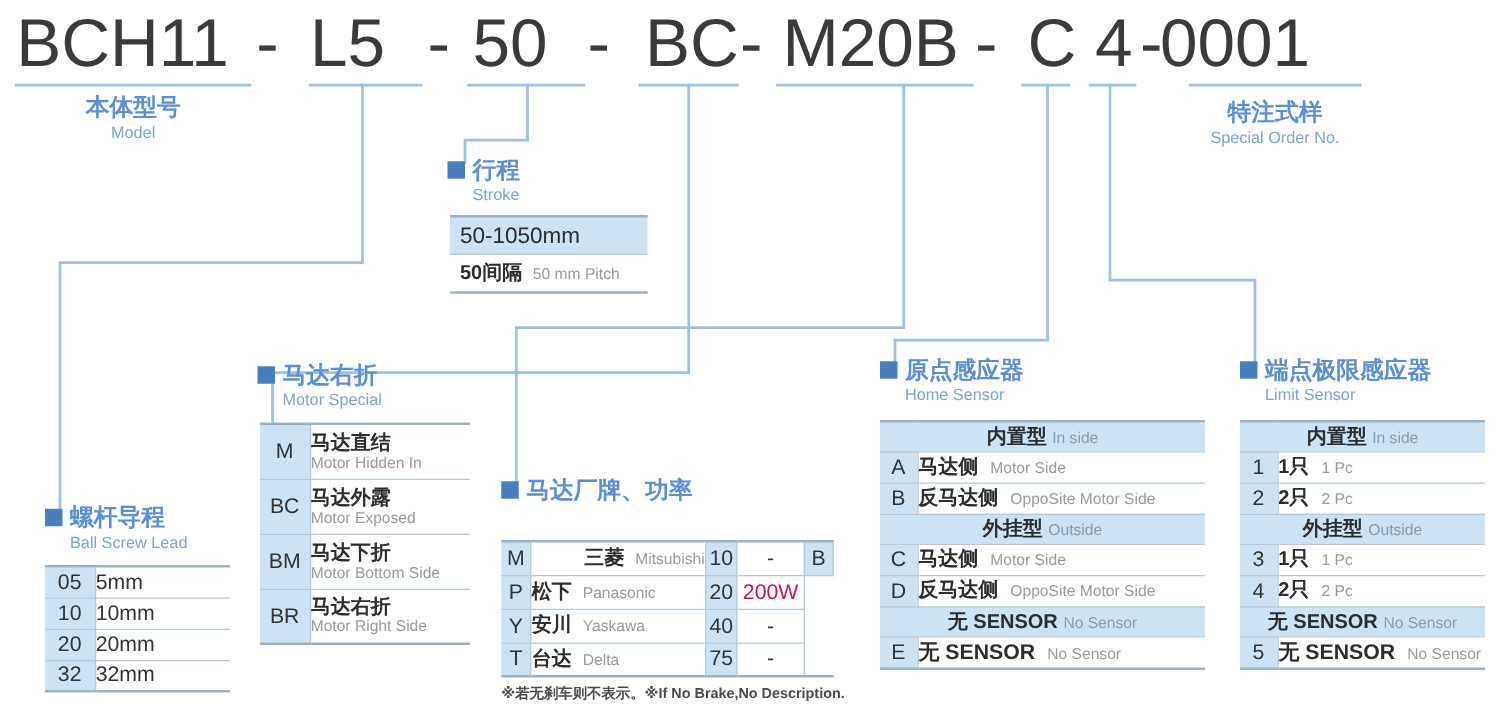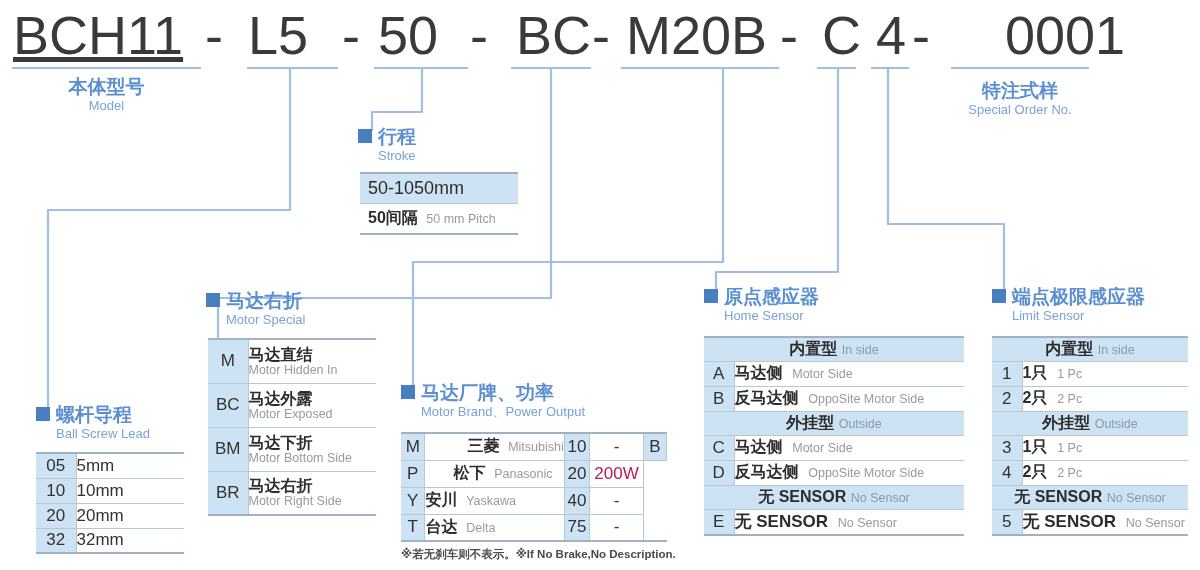--- a/index.html
+++ b/index.html
@@ -101,34 +101,34 @@
     font-weight: bold;
   }
   .footnote .fe { color: #4a4a4a; font-weight: bold; }
 </style>
 </head>
 <body>
 
 <div id="root">
 
   <div class="model-no" style="position: absolute;">
-    <span style="position: absolute; left: 13px; top: 0px; text-decoration: underline;">BCH11</span>
+    <span style="position: absolute; left: 13px; top: 0px;">BCH11</span>
       <span style="position: absolute; left: 205px; top: 0px;">-</span>
       <span style="position: absolute; left: 248px; top: 0px;">L5</span>
       <span style="position: absolute; left: 342px; top: 0px;">-</span>
       <span style="position: absolute; left: 378px; top: 0px;">50</span>
       <span style="position: absolute; left: 470px; top: 0px;">-</span>
       <span style="position: absolute; left: 516px; top: 0px;">BC</span>
       <span style="position: absolute; left: 592px; top: 0px;">-</span>
       <span style="position: absolute; left: 626px; top: 0px;">M20B</span>
       <span style="position: absolute; left: 780px; top: 0px;">-</span>
       <span style="position: absolute; left: 822px; top: 0px;">C</span>
       <span style="position: absolute; left: 876px; top: 0px;">4</span>
       <span style="position: absolute; left: 912px; top: 0px;">-</span>
-      <span style="position: absolute; left: 1005px; top: 0px; text-align: right;">0001</span>
+      <span style="position: absolute; left: 928px; top: 0px; text-align: right;">0001</span>
   </div>
 
   <svg class="lines" viewBox="0 0 1200 570">
     <g stroke="#9fc0e4" stroke-width="2.2" fill="none" stroke-linecap="square">
 
       <line x1="13" y1="68" x2="200" y2="68"></line>
       <line x1="248" y1="68" x2="337" y2="68"></line>
       <line x1="375" y1="68" x2="467" y2="68"></line>
       <line x1="512" y1="68" x2="590" y2="68"></line>
       <line x1="622" y1="68" x2="778" y2="68"></line>
@@ -244,37 +244,36 @@
       </td>
     </tr>
   </tbody>
     </table>
 
   <div class="cap" style="left:401px; top:382px;">
     <div class="cn marker">
       <span class="marker-sq"></span>
       <span>马达厂牌、功率</span>
     </div>
-    <div class="en" style="padding-left:20px;">Motor Brand、Power Output</div>
   </div>
   <table class="opt" style="position:absolute; left:401px; top:432px; width:266px;">
     <tbody>
         <tr>
       <td class="code" style="width:28px; height:27px;">M</td>
       <td class="val" style="width:125px; border-right:1px solid #b9c7d4;padding-left:42px;">
         <span class="inline-cn">三菱</span>
         <span class="inline-en" style="margin-left:4px;">Mitsubishi</span>
       </td>
       <td class="code" style="width:28px;">10</td>
       <td style="width:57px; text-align:center; font-size:17px; color:#333; border-right:1px solid #b9c7d4;">-</td>
       <td class="code" style="width:28px;">B</td>
     </tr>
     <tr>
       <td class="code" style="height:27px;">P</td>
-      <td class="val" style="border-right:1px solid #b9c7d4;padding-left:28px;">
+      <td class="val" style="border-right:1px solid #b9c7d4;">
         <span class="inline-cn">松下</span>
         <span class="inline-en" style="margin-left:4px;">Panasonic</span>
       </td>
       <td class="code">20</td>
       <td style="text-align:center; font-size:17px; color:#be185d; border-right:1px solid #b9c7d4;">200W</td>
       <td style="border-bottom:none;"></td>
     </tr>
     <tr>
       <td class="code" style="height:27px;">Y</td>
       <td class="val" style="border-right:1px solid #b9c7d4;">

